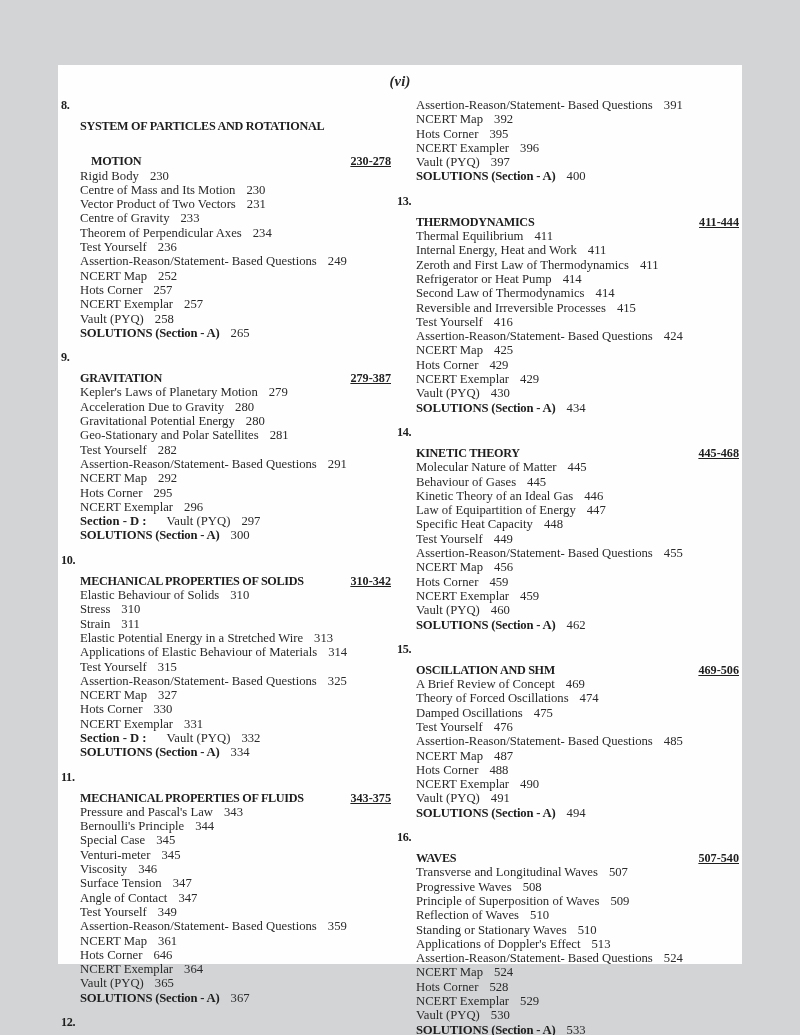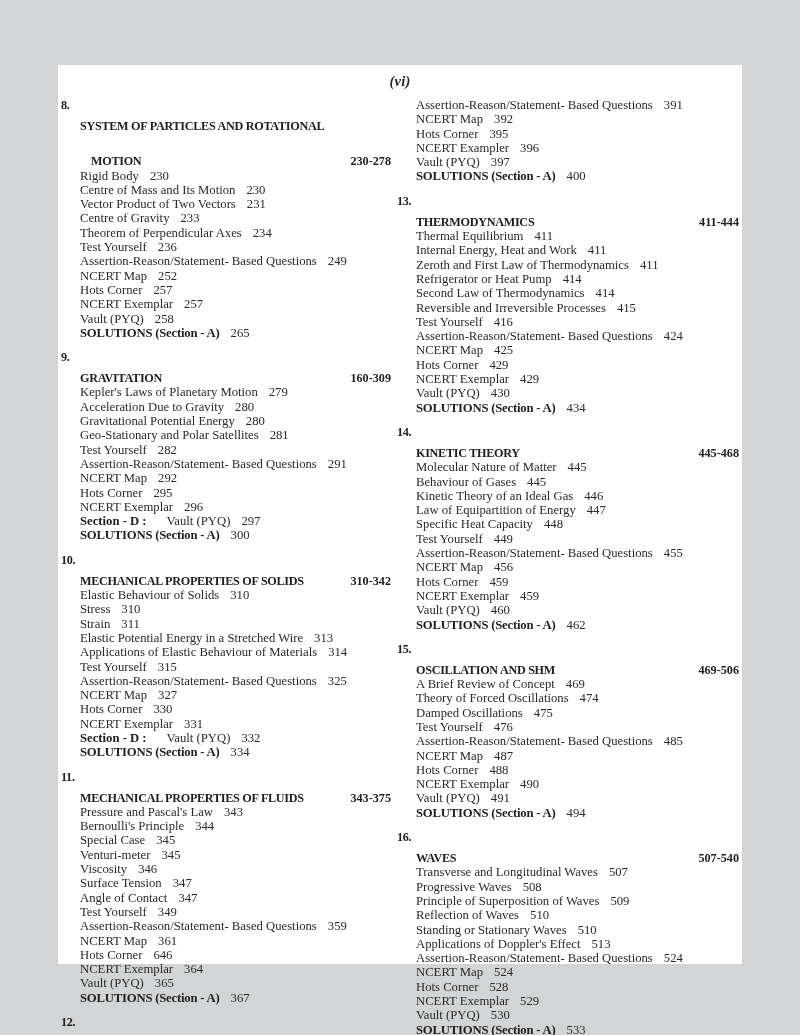--- a/index.html
+++ b/index.html
@@ -44,21 +44,21 @@
     font-weight: bold;
     font-size: 12.2px;
     line-height: 14.3px;
     letter-spacing: -0.3px;
     color: #1e1e1e;
   }
   .ch-num { flex: none; width: 19px; white-space: nowrap; }
   .ch-title { flex: 1 1 0; min-width: 0; }
   .ch-title div { white-space: nowrap; margin-top: 21px; }
   .ch-title div + div { padding-left: 11px; }
-  .ch-range { align-self: flex-end; margin-left: 10px; white-space: nowrap; letter-spacing: 0; }
+  .ch-range { align-self: flex-end; margin-left: 10px; white-space: nowrap; letter-spacing: 0; text-decoration: underline; }
 
   .item {
     padding-left: 19px;
     font-size: 12.7px;
     line-height: 14.3px;
     white-space: nowrap;
     color: #2a2a2a;
   }
   .item .pfx { font-weight: bold; margin-right: 20px; color: #1e1e1e; }
   .item .pg  { margin-left: 11px; }
@@ -93,21 +93,21 @@
             <div class="item"><span class="lbl">NCERT Exemplar</span><span class="pg">257</span></div>
             <div class="item"><span class="lbl">Vault (PYQ)</span><span class="pg">258</span></div>
             <div class="item bold"><span class="lbl">SOLUTIONS (Section - A)</span><span class="pg">265</span></div>
           </div>
           <div class="chapter">
             <div class="ch-head">
               <span class="ch-num">9.</span>
               <span class="ch-title">
                 <div>GRAVITATION</div>
               </span>
-              <span class="ch-range">160-309</span>
+              <span class="ch-range">279-387</span>
             </div>
             <div class="item"><span class="lbl">Kepler's Laws of Planetary Motion</span><span class="pg">279</span></div>
             <div class="item"><span class="lbl">Acceleration Due to Gravity</span><span class="pg">280</span></div>
             <div class="item"><span class="lbl">Gravitational Potential Energy</span><span class="pg">280</span></div>
             <div class="item"><span class="lbl">Geo-Stationary and Polar Satellites</span><span class="pg">281</span></div>
             <div class="item"><span class="lbl">Test Yourself</span><span class="pg">282</span></div>
             <div class="item"><span class="lbl">Assertion-Reason/Statement- Based Questions</span><span class="pg">291</span></div>
             <div class="item"><span class="lbl">NCERT Map</span><span class="pg">292</span></div>
             <div class="item"><span class="lbl">Hots Corner</span><span class="pg">295</span></div>
             <div class="item"><span class="lbl">NCERT Exemplar</span><span class="pg">296</span></div>

